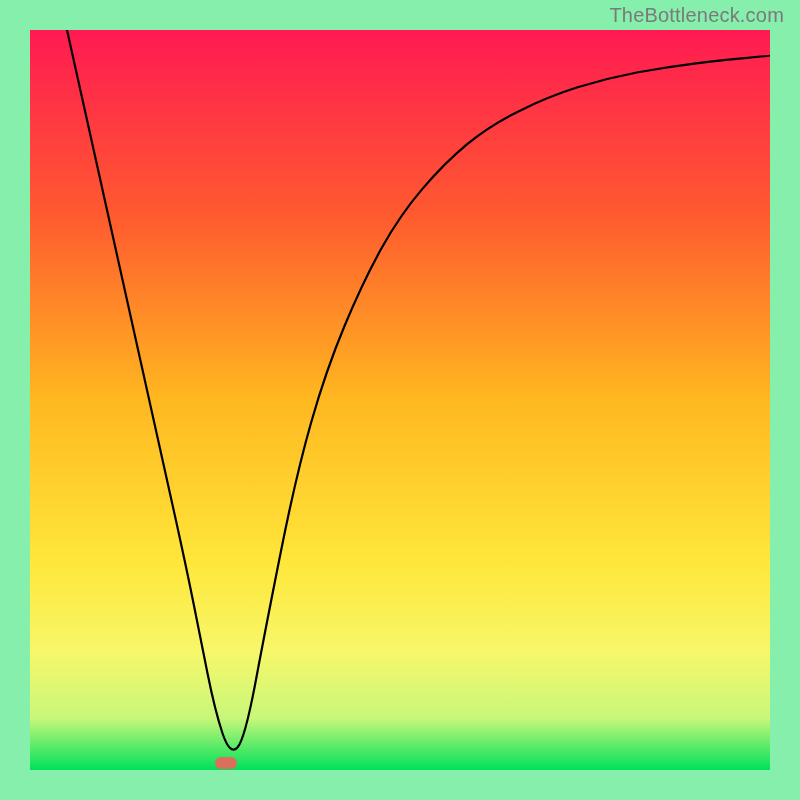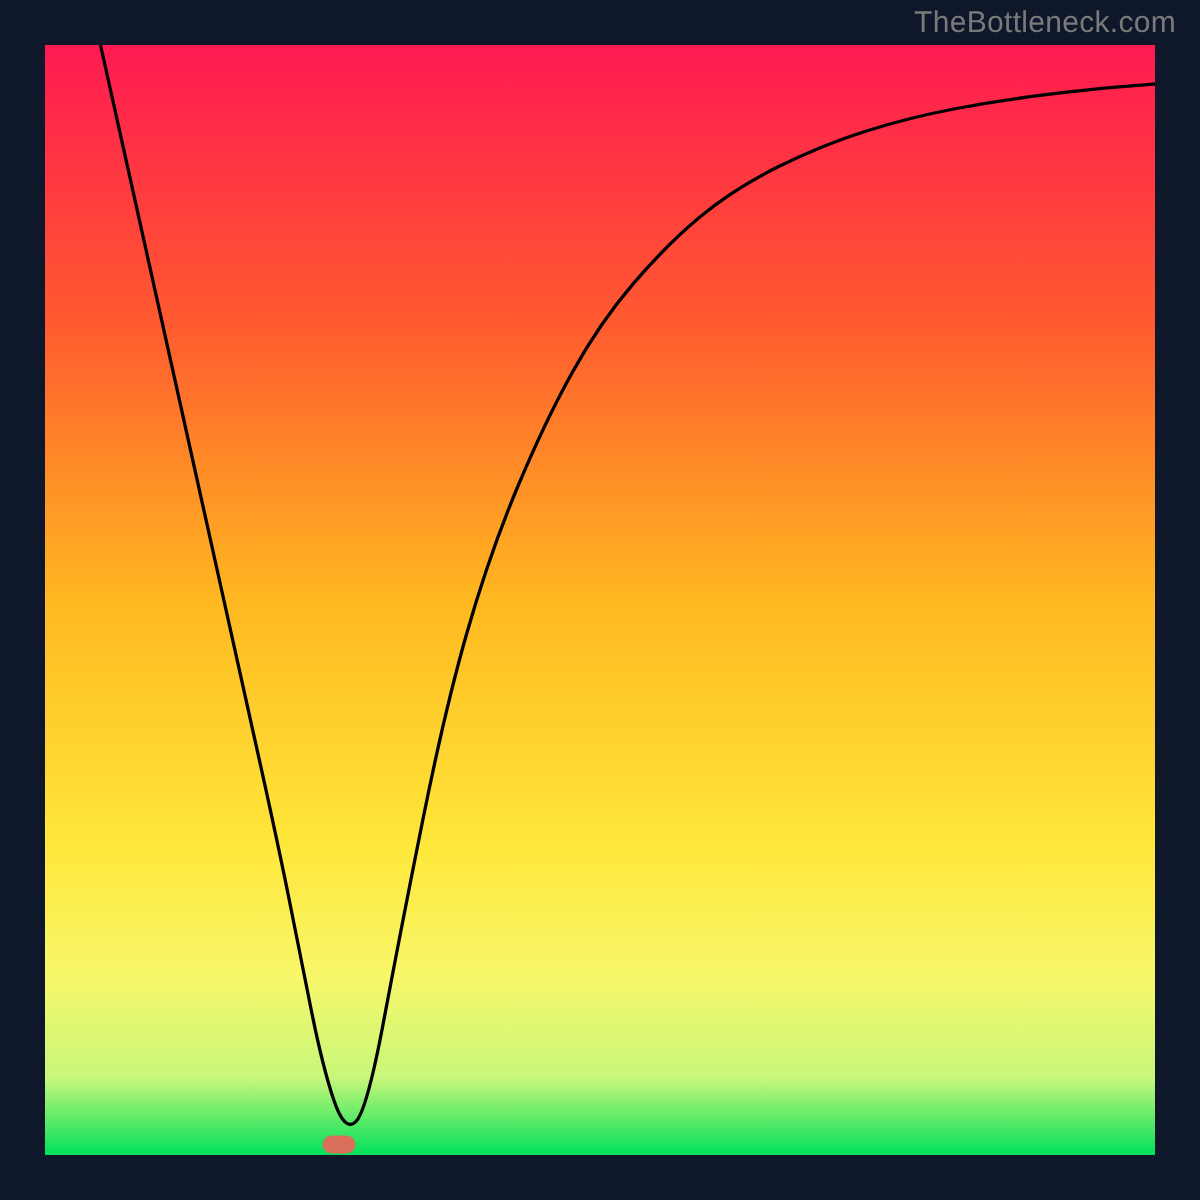--- a/index.html
+++ b/index.html
@@ -8,21 +8,21 @@
     width: 800px;
     height: 800px;
     background: #000;
     font-family: Arial, Helvetica, sans-serif;
     overflow: hidden;
   }
   .frame {
     position: relative;
     width: 800px;
     height: 800px;
-    background: #0f172a;
+    background: #86efac;
   }
   .watermark {
     position: absolute;
     top: 4px;
     right: 16px;
     color: #7a7a7a;
     font-size: 20px;
     font-weight: 500;
     letter-spacing: 0.2px;
     z-index: 5;

